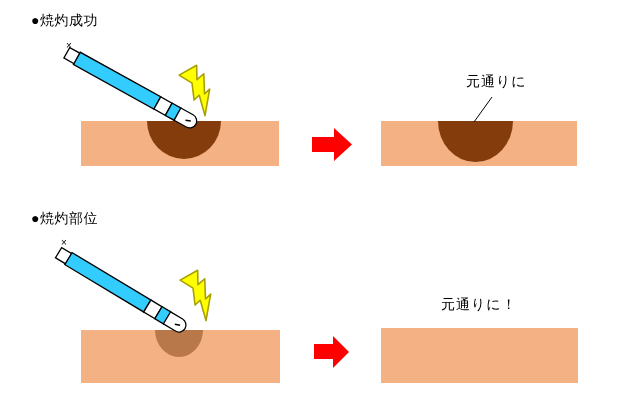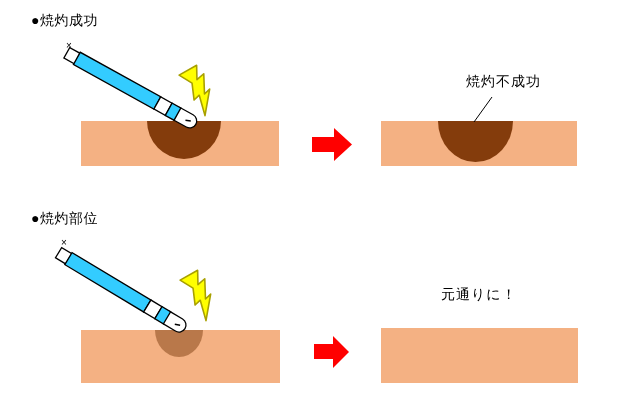--- a/index.html
+++ b/index.html
@@ -23,22 +23,22 @@
   .pointer-line{stroke:var(--ink,#000);stroke-width:1;}
 </style>
 </head>
 <body>
 
 <div id="canvas">
 
   <div class="abs title" style="left:31px;top:12px;">●焼灼成功</div>
   <div class="abs title" style="left:31px;top:210px;">●焼灼部位</div>
 
-  <div class="abs label" style="left:466px;top:73px;">焼灼不成功</div>
-  <div class="abs label" style="left:441px;top:286px;">元通りに！</div>
+  <div class="abs label" style="left:466px;top:73px;">元通りに</div>
+  <div class="abs label" style="left:441px;top:296px;">元通りに！</div>
 
   <span class="abs spark" style="left:66px;top:41px;">×</span>
   <span class="abs spark" style="left:61px;top:238px;">×</span>
 
   <svg class="abs" style="left:0;top:0;" width="644" height="412" viewBox="0 0 644 412">
 
     <rect class="skin" x="81" y="121" width="198" height="45"></rect>
     <rect class="skin" x="381" y="121" width="196" height="45"></rect>
     <rect class="skin" x="81" y="330" width="199" height="53"></rect>
     <rect class="skin" x="381" y="328" width="197" height="55"></rect>

